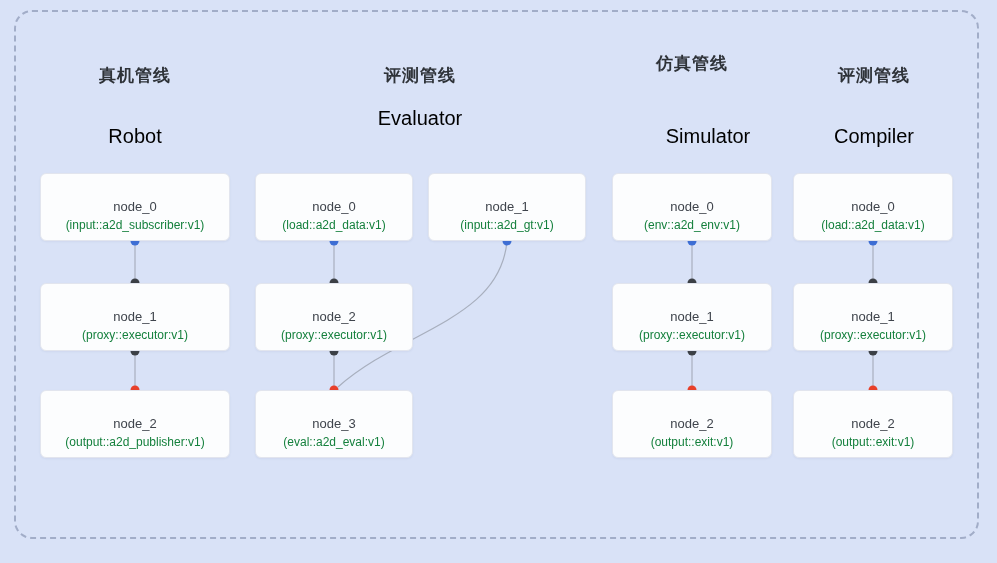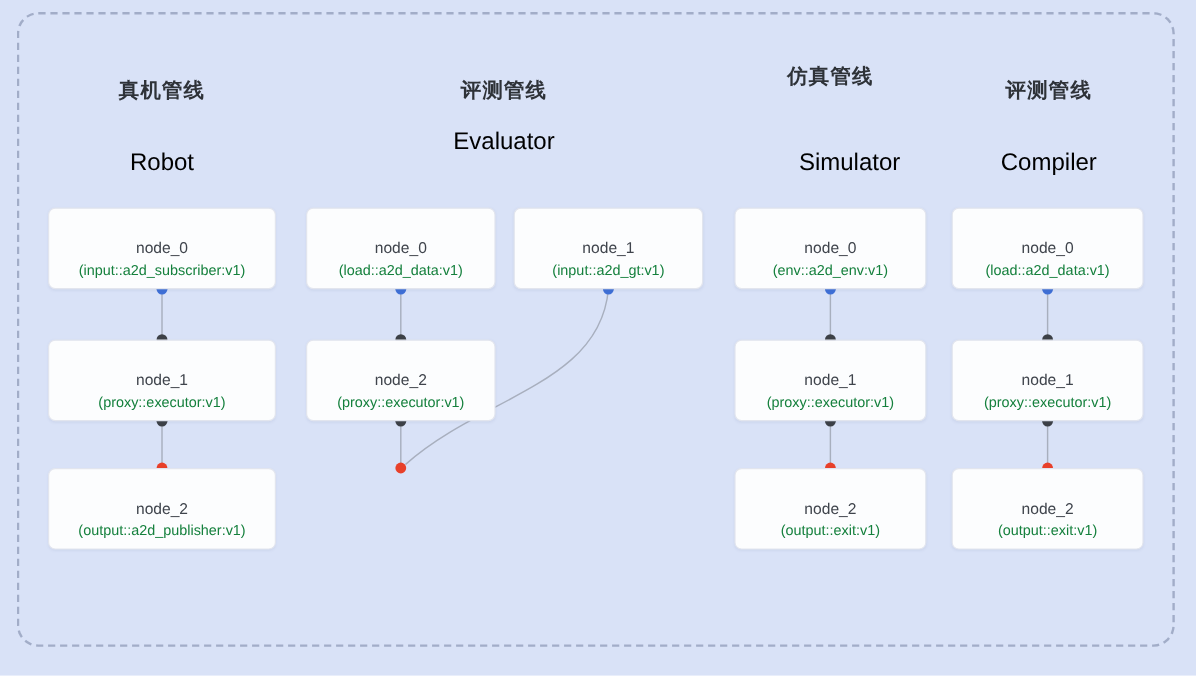--- a/index.html
+++ b/index.html
@@ -158,20 +158,24 @@
     <div class="ntype">(load::a2d_data:v1)</div>
   </div>
   <div class="node" style="left:428px; top:173px; width:158px;">
     <div class="nname">node_1</div>
     <div class="ntype">(input::a2d_gt:v1)</div>
   </div>
   <div class="node" style="left:255px; top:283px; width:158px;">
     <div class="nname">node_2</div>
     <div class="ntype">(proxy::executor:v1)</div>
   </div>
+  <div class="node" style="left:255px; top:390px; width:158px;">
+    <div class="nname">node_3</div>
+    <div class="ntype">(eval::a2d_eval:v1)</div>
+  </div>
 
   <div class="node" style="left:612px; top:173px; width:160px;">
     <div class="nname">node_0</div>
     <div class="ntype">(env::a2d_env:v1)</div>
   </div>
   <div class="node" style="left:612px; top:283px; width:160px;">
     <div class="nname">node_1</div>
     <div class="ntype">(proxy::executor:v1)</div>
   </div>
   <div class="node" style="left:612px; top:390px; width:160px;">

